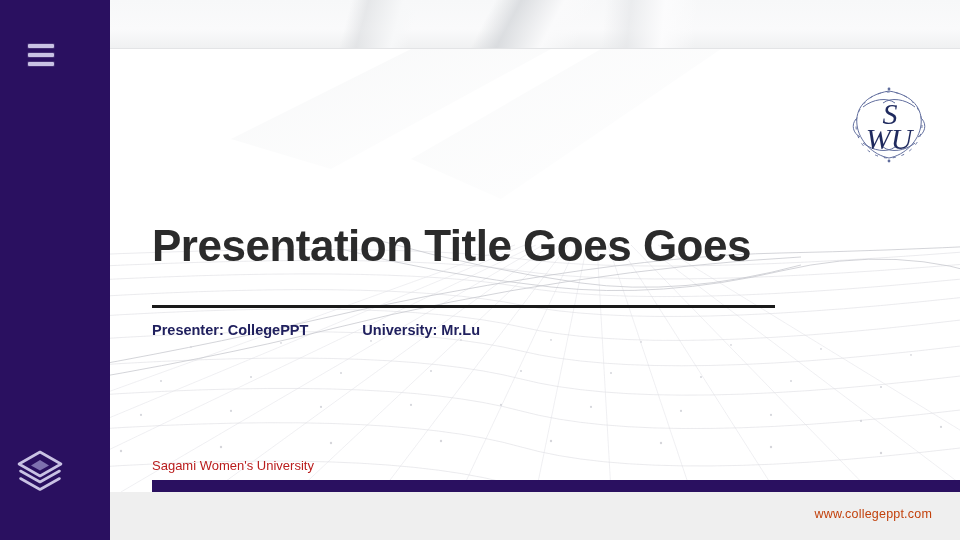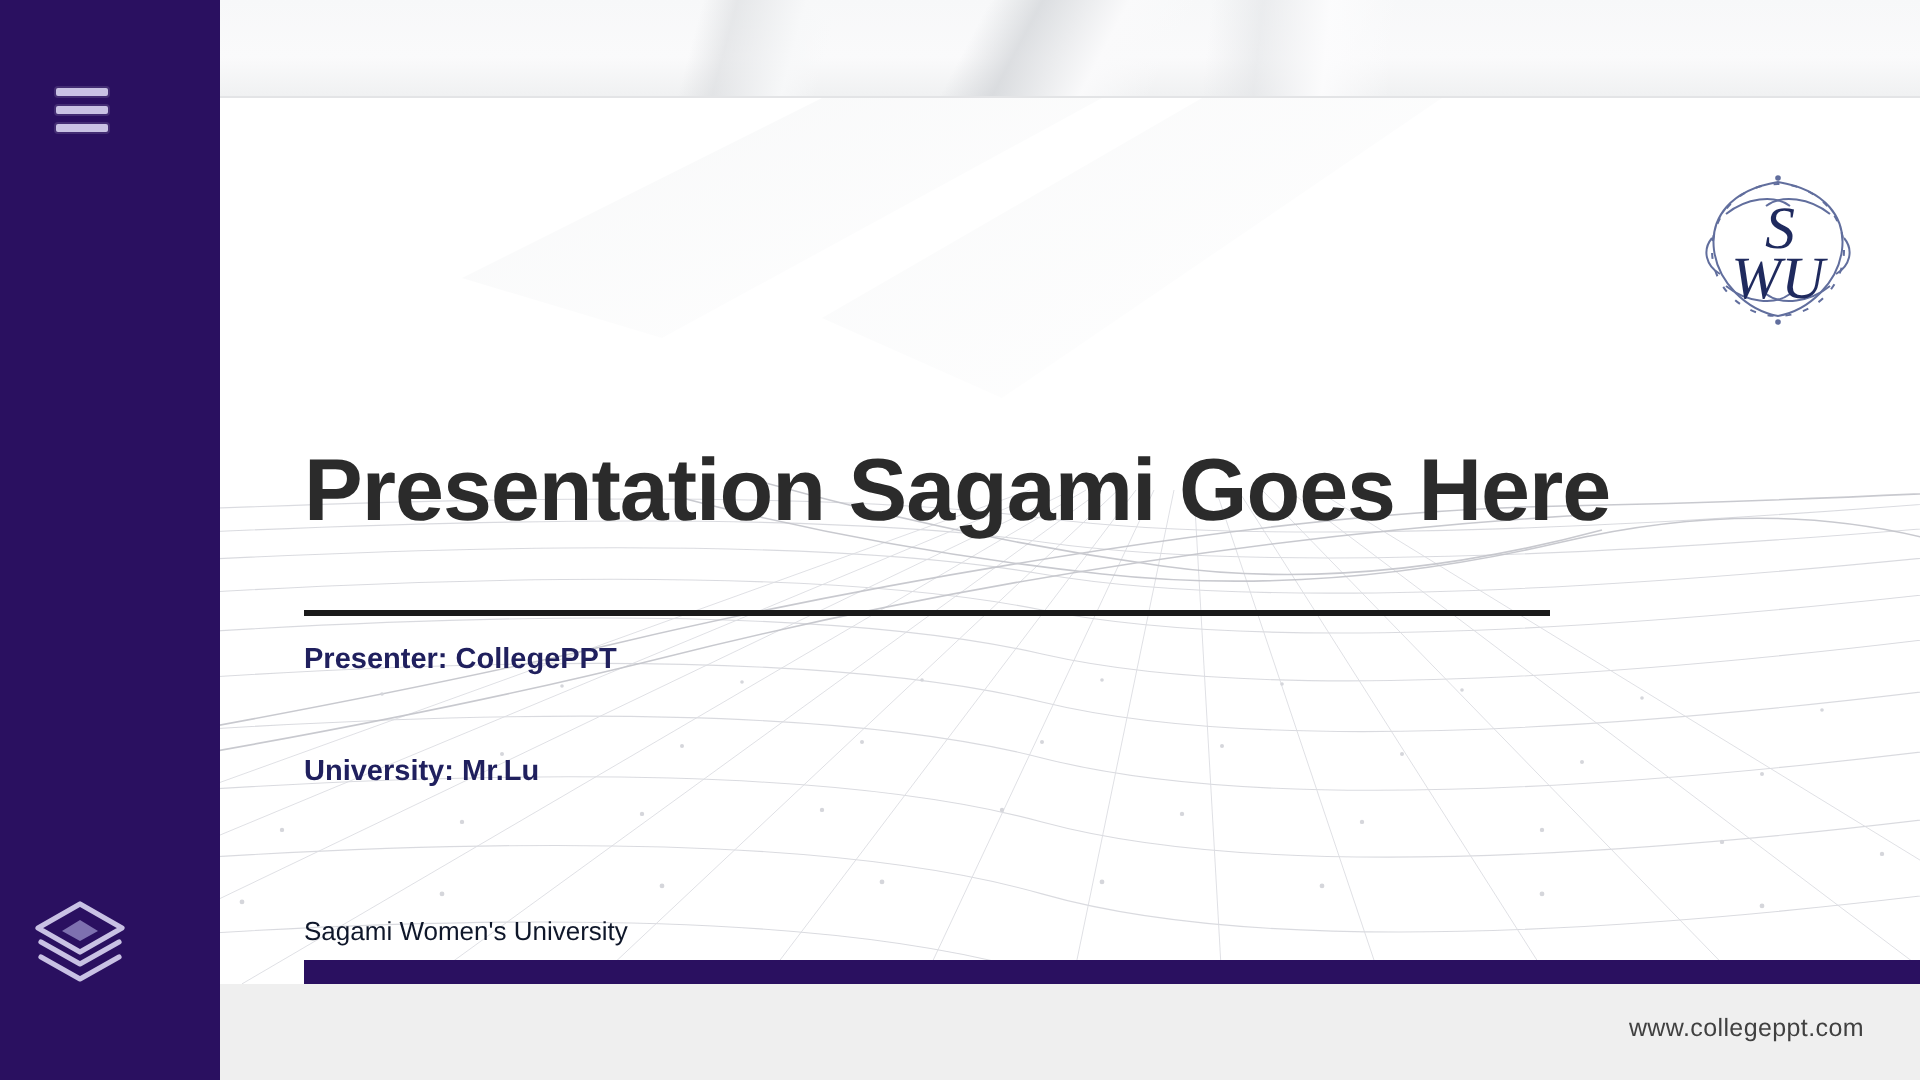--- a/index.html
+++ b/index.html
@@ -67,36 +67,36 @@
     font-size:44px; font-weight:bold; letter-spacing:-.5px;
     color:#2b2b2b; white-space:nowrap;
     font-family:"Liberation Sans", sans-serif;
   }
   #divider {
     position:absolute; left:71px; top:256px;
     width:623px; height:3px; background:#1a1a1a;
   }
   #meta {
     position:absolute; left:71px; top:273px;
-    display:flex; gap:40px; white-space:nowrap;flex-direction:column;
+    display:flex; gap:54px; white-space:nowrap;
   }
   #meta .item { font-size:14.5px; font-weight:bold; color:#20205e; }
   #footer-name {
     position:absolute; left:71px; top:409px;
-    font-size:13px; color:#0f172a; white-space:nowrap;
+    font-size:13px; color:#b91c1c; white-space:nowrap;
   }
   #bottom-bar {
     position:absolute; left:71px; bottom:0; right:0; height:12px;
     background:#2a1060;
   }
 
   
   #watermark {
     position:absolute; right:28px; top:507px;
-    font-size:12.5px; color:#404040; letter-spacing:.2px;
+    font-size:12.5px; color:#c2410c; letter-spacing:.2px;
   }
 </style>
 </head>
 <body>
 
 <div id="app">
 
   <div id="topband"></div>
 
   <div id="sidebar">
@@ -225,21 +225,21 @@
           <path d="M13 40 C 8 46, 10 54, 17 58"></path>
           <path d="M79 40 C 84 46, 82 54, 75 58"></path>
           <circle cx="46" cy="10" r="1.4" fill="#3a4a85" stroke="none"></circle>
           <circle cx="46" cy="82" r="1.4" fill="#3a4a85" stroke="none"></circle>
         </g>
         <text x="47" y="45" text-anchor="middle" font-family="'Liberation Serif', serif" font-style="italic" font-size="30" fill="#1f2a5e">S</text>
         <text x="46" y="70" text-anchor="middle" font-family="'Liberation Serif', serif" font-style="italic" font-size="30" fill="#1f2a5e">WU</text>
       </svg>
     </div>
 
-    <div id="title">Presentation Sagami Goes Here</div>
+    <div id="title">Presentation Title Goes Goes</div>
 
     <div id="divider"></div>
 
     <div id="meta">
       <span class="item">
         <span>Presenter:</span>
         <span>CollegePPT</span>
       </span>
       <span class="item">
         <span>University:</span>

